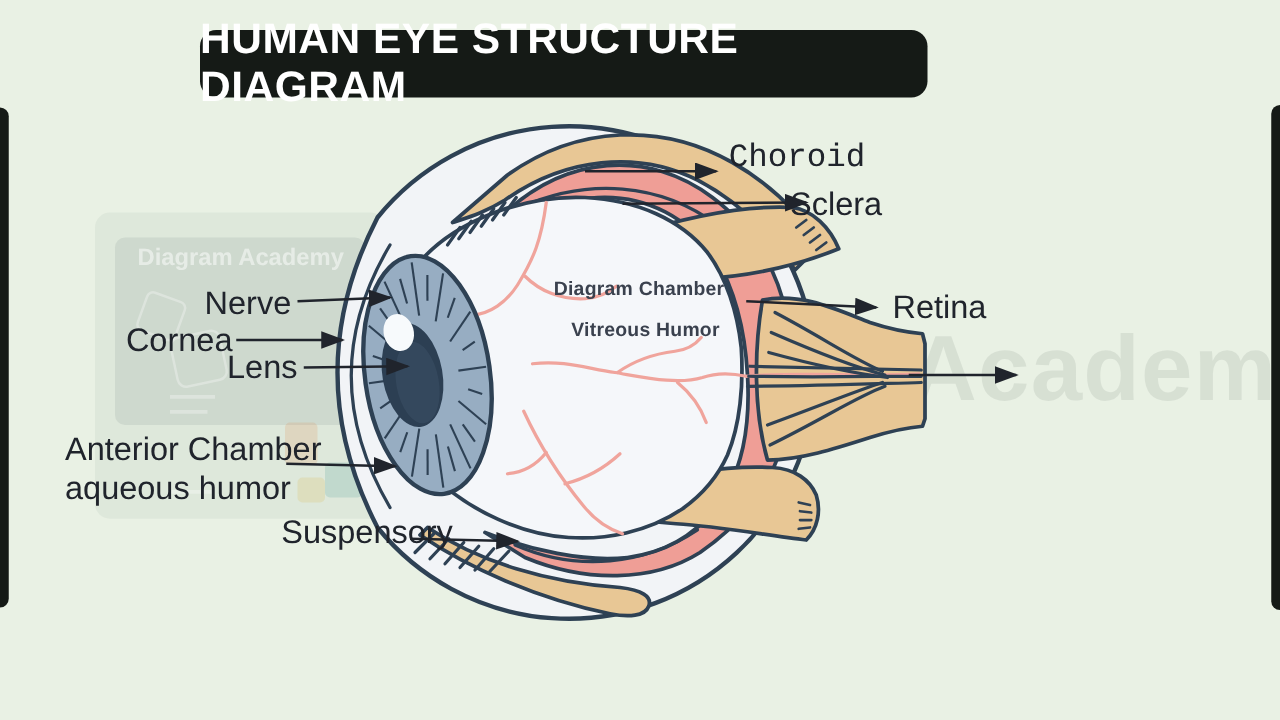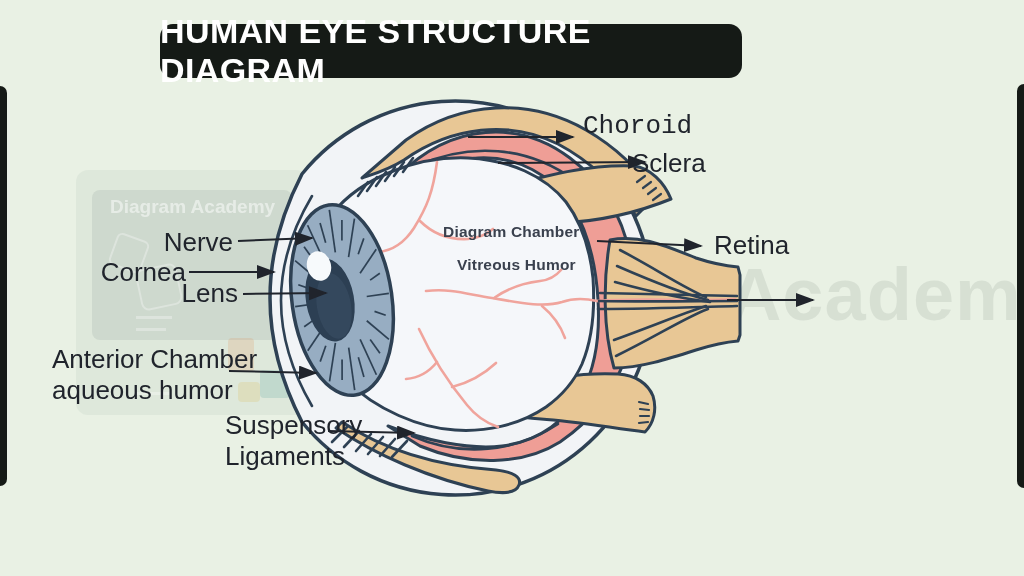--- a/index.html
+++ b/index.html
@@ -224,20 +224,19 @@
 
   <div class="label" style="right:791px;top:227px;">Nerve</div>
   <div class="label" style="right:838px;top:257px;">Cornea</div>
   <div class="label" style="right:786px;top:278px;">Lens</div>
   <div class="label two-line" style="left:8px;top:344px;width:216px;">
     <span>Anterior Chamber</span>
     <span>aqueous humor</span>
   </div>
   <div class="label two-line" style="left:181px;top:410px;width:145px;">
     <span>Suspensory</span>
-    <span>Ligaments</span>
   </div>
   <div class="label" style="left:583px;top:111px;font-family:Liberation Mono, monospace;">Choroid</div>
   <div class="label" style="left:632px;top:148px;">Sclera</div>
   <div class="label" style="left:714px;top:230px;">Retina</div>
   <div class="inner-label" style="left:443px;top:223px;">Diagram Chamber</div>
   <div class="inner-label" style="left:457px;top:256px;">Vitreous Humor</div>
 </div>
 
 </body></html>

